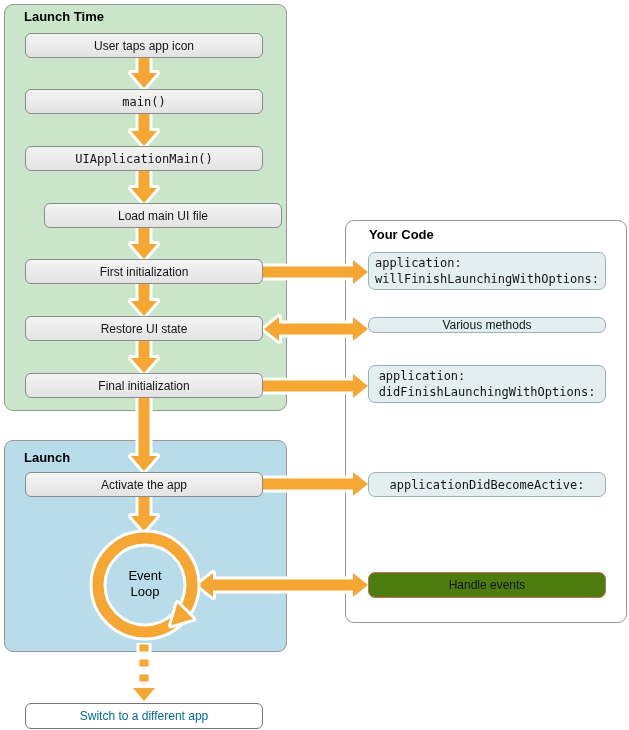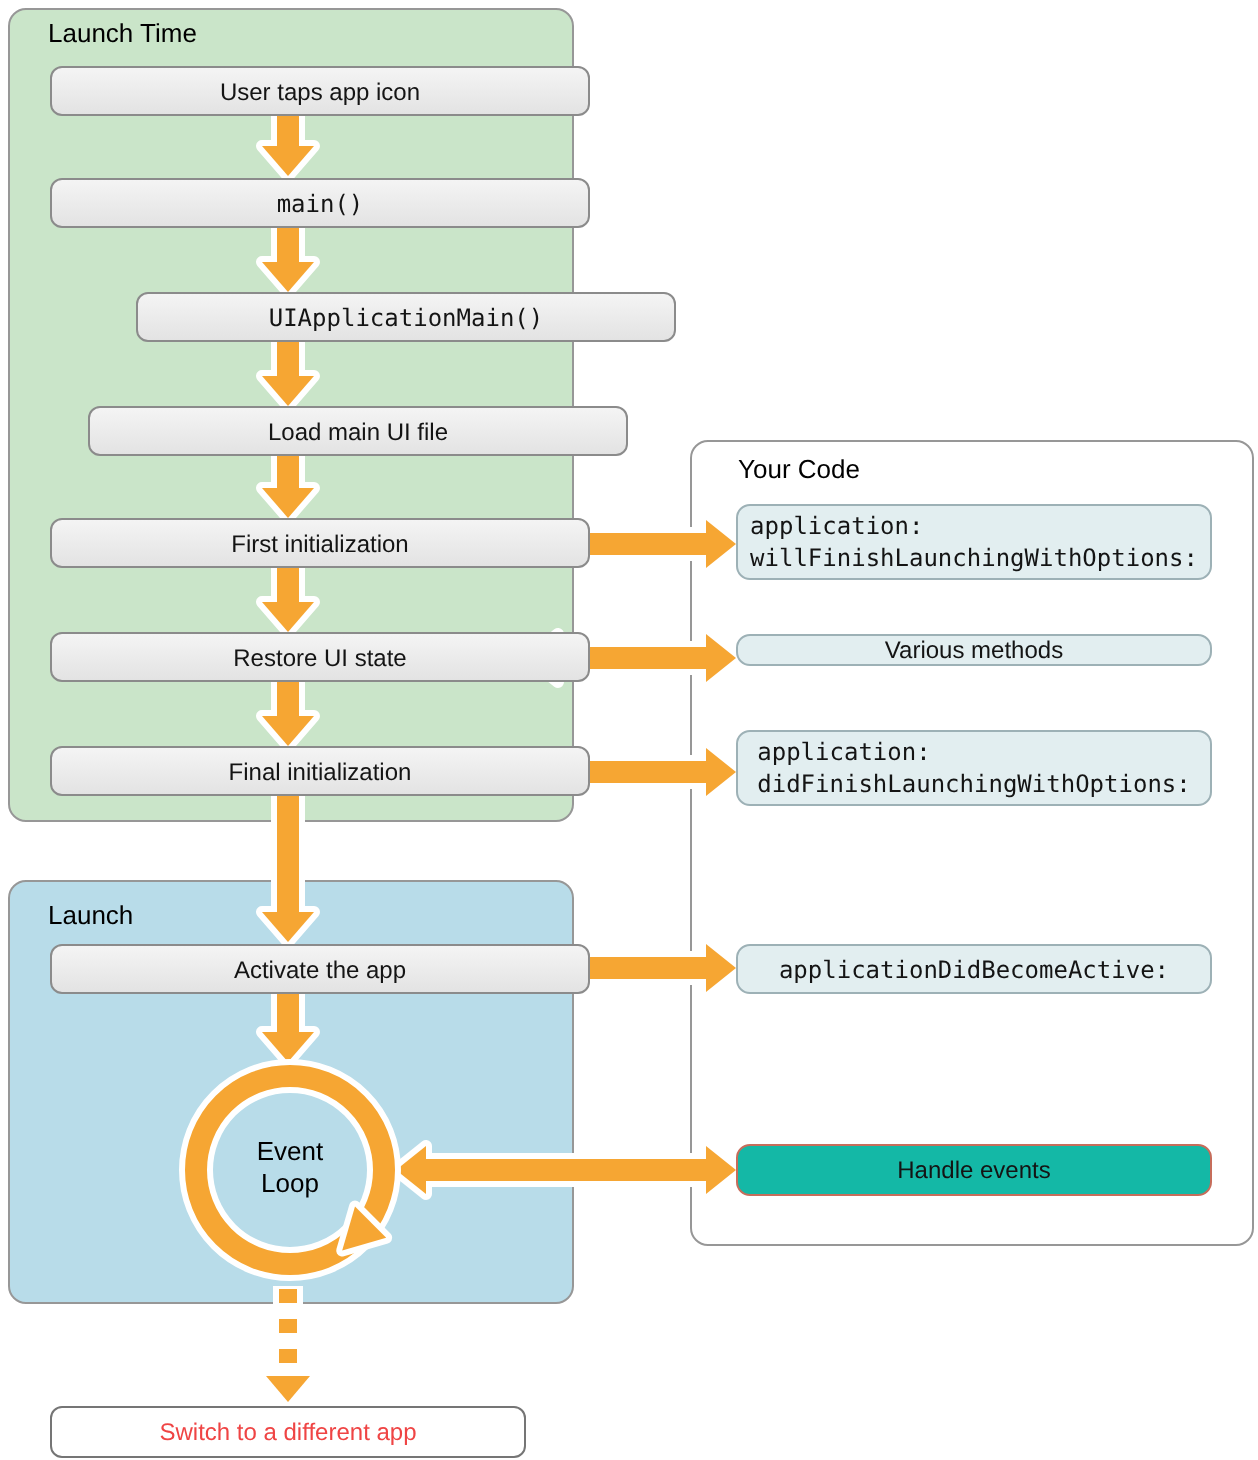--- a/index.html
+++ b/index.html
@@ -9,44 +9,44 @@
     background:#fff; overflow:hidden;
   }
   .container {
     position:absolute; border-radius:9px; box-sizing:border-box;
     border:1px solid #979797; z-index:1;
   }
   .launch-bg  { background:#cae5c9; }
   .running-bg { background:#b8dce9; }
   .yourcode-bg{ background:#ffffff; }
   .section-title {
-    position:absolute; z-index:4; font-size:13px; font-weight:normal; color:#000;
+    position:absolute; z-index:4; font-size:13px; font-weight:bold; color:#000;
   }
   #arrows { position:absolute; left:0; top:0; z-index:2; }
   .step {
-    position:absolute; left:25px; width:270px; height:25px; z-index:3;
+    position:absolute; left:25px; width:238px; height:25px; z-index:3;
     box-sizing:border-box; border:1px solid #8b8b8b; border-radius:6px;
     background:linear-gradient(180deg,#f4f4f4 0%,#e3e3e3 100%);
     display:flex; align-items:center; justify-content:center;
     font-size:12px; color:#141414; text-align:center;
   }
   .code-box {
     position:absolute; left:368px; width:238px; z-index:3;
     box-sizing:border-box; border:1px solid #9db1b6; border-radius:7px;
     background:#e2eef0;
     display:flex; align-items:center; justify-content:center;
     font-size:12px; color:#141414; text-align:left; white-space:pre-line;
   }
   .mono { font-family:"DejaVu Sans Mono","Liberation Mono",monospace; font-size:12px; line-height:16px; }
-  .salmon { background:#14b8a6; border-color:#c66d5b; font-family:"Liberation Sans",sans-serif; }
+  .salmon { background:#4d7c0f; border-color:#c66d5b; font-family:"Liberation Sans",sans-serif; }
   .plain-box {
     position:absolute; left:25px; width:238px; height:26px; z-index:3;
     box-sizing:border-box; border:1px solid #757575; border-radius:6px; background:#fff;
     display:flex; align-items:center; justify-content:center;
-    font-size:12px; color:#ef4444;
+    font-size:12px; color:#0369a1;
   }
   .event-loop-label {
     position:absolute; left:85px; top:568px; width:120px; z-index:4;
     text-align:center; font-size:13px; line-height:16px; color:#000000;
     white-space:pre-line;
   }
 </style>
 </head>
 <body>
 
@@ -156,21 +156,21 @@
     <g>
       <line x1="144" y1="643" x2="144" y2="688" stroke="#fff" stroke-width="15" stroke-dasharray="10 5"></line>
       <line x1="144" y1="643" x2="144" y2="688" stroke="#f6a633" stroke-width="9" stroke-dasharray="7 8" stroke-dashoffset="-1.5"></line>
       <polygon points="144,701 133,688 155,688" fill="#fff" stroke="#fff" stroke-width="5" stroke-linejoin="round"></polygon>
       <polygon points="144,701 133,688 155,688" fill="#f6a633"></polygon>
     </g>
   </svg>
 
   <div class="step" style="top:33px;">User taps app icon</div>
   <div class="step mono" style="top:89px;">main()</div>
-  <div class="step mono" style="top:146px;margin-left:43px;">UIApplicationMain()</div>
+  <div class="step mono" style="top:146px;">UIApplicationMain()</div>
   <div class="step" style="top:203px;margin-left:19px;">Load main UI file</div>
   <div class="step" style="top:259px;text-align:right;">First initialization</div>
   <div class="step" style="top:316px;">Restore UI state</div>
   <div class="step" style="top:373px;">Final initialization</div>
 
   <div class="step" style="top:472px;">Activate the app</div>
   <div class="event-loop-label">Event
 Loop</div>
 
   <div class="code-box mono" style="top:252px; height:38px;">application:

